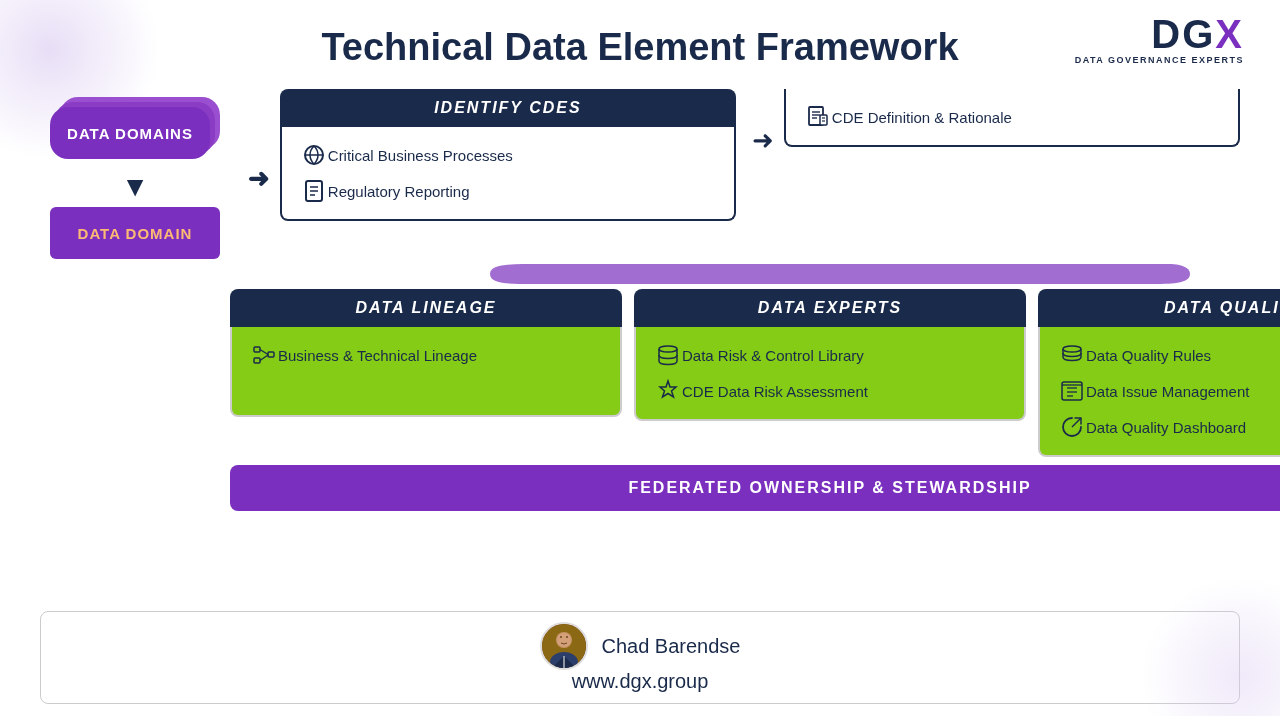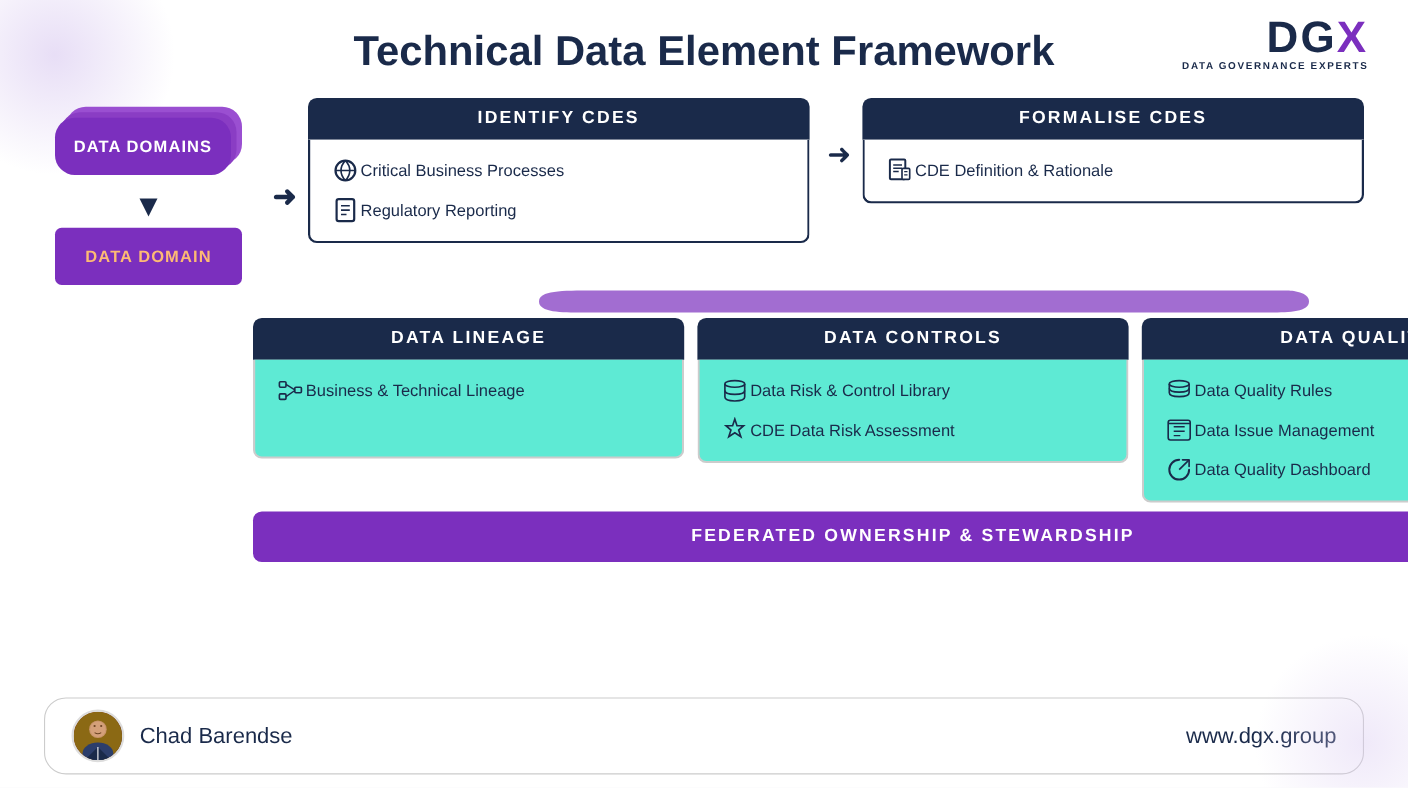--- a/index.html
+++ b/index.html
@@ -191,20 +191,21 @@
 
     .section-header {
       background: #1a2a4a;
       color: #ffffff;
       font-weight: 800;
       font-size: 16px;
       letter-spacing: 2px;
       text-align: center;
       padding: 10px 16px;
       border-radius: 8px 8px 0 0;
+      font-style: italic;
     }
 
     .section-body {
       border: 2px solid #1a2a4a;
       border-top: none;
       border-radius: 0 0 8px 8px;
       padding: 14px 18px;
       background: #ffffff;
       display: flex;
       flex-direction: column;
@@ -286,27 +287,28 @@
       padding: 14px 16px;
       border-radius: 8px;
       margin-top: 8px;
       width: 100%;
     }
 
     
     .footer {
       width: 100%;
       border: 1.5px solid #cccccc;
-      border-radius: 20px;
+      border-radius: 8px;
       display: flex;
       align-items: center;
       justify-content: space-between;
       padding: 10px 24px;
       margin-top: 10px;
       background: #ffffff;
+      flex-direction: column;
     }
 
     .footer-left {
       display: flex;
       align-items: center;
       gap: 14px;
     }
 
     .footer-avatar {
       width: 48px;
@@ -330,21 +332,21 @@
       font-size: 20px;
       color: #1a2a4a;
       font-weight: 400;
     }
 
     .section-body-bottom {
       border: 2px solid #cccccc;
       border-top: none;
       border-radius: 0 0 8px 8px;
       padding: 14px 18px;
-      background: #5eead4;
+      background: #84cc16;
       display: flex;
       flex-direction: column;
       gap: 8px;
       min-height: 90px;
     }
   </style>
 </head>
 <body>
 
 <div class="page">
@@ -406,21 +408,20 @@
               </svg>
             </div>
             <span>Regulatory Reporting</span>
           </div>
         </div>
       </div>
 
       <div class="center-arrow">➜</div>
 
       <div class="formalise-box">
-        <div class="section-header">FORMALISE CDES</div>
         <div class="section-body">
           <div class="section-item">
             <div class="section-item-icon">
               <svg width="24" height="24" viewBox="0 0 24 24" fill="none">
                 <rect x="3" y="2" width="14" height="18" rx="1" stroke="#1a2a4a" stroke-width="1.8" fill="none"></rect>
                 <line x1="6" y1="7" x2="14" y2="7" stroke="#1a2a4a" stroke-width="1.4"></line>
                 <line x1="6" y1="10" x2="14" y2="10" stroke="#1a2a4a" stroke-width="1.4"></line>
                 <line x1="6" y1="13" x2="11" y2="13" stroke="#1a2a4a" stroke-width="1.4"></line>
                 <rect x="14" y="10" width="7" height="10" rx="1" stroke="#1a2a4a" stroke-width="1.5" fill="white"></rect>
                 <line x1="16" y1="13" x2="19" y2="13" stroke="#1a2a4a" stroke-width="1.2"></line>
@@ -454,21 +455,21 @@
                   <line x1="8" y1="6.5" x2="16" y2="11.5" stroke="#1a2a4a" stroke-width="1.3"></line>
                   <line x1="8" y1="17.5" x2="16" y2="12" stroke="#1a2a4a" stroke-width="1.3"></line>
                 </svg>
               </div>
               <span>Business &amp; Technical Lineage</span>
             </div>
           </div>
         </div>
 
         <div class="bottom-box">
-          <div class="section-header">DATA CONTROLS</div>
+          <div class="section-header">DATA EXPERTS</div>
           <div class="section-body-bottom">
             <div class="section-item">
               <div class="section-item-icon">
                 <svg width="24" height="24" viewBox="0 0 24 24" fill="none">
                   <ellipse cx="12" cy="6" rx="9" ry="3" stroke="#1a2a4a" stroke-width="1.5" fill="none"></ellipse>
                   <path d="M3 6 L3 12 C3 14, 6 15.5, 12 15.5 C18 15.5, 21 14, 21 12 L21 6" stroke="#1a2a4a" stroke-width="1.5" fill="none"></path>
                   <path d="M3 12 L3 18 C3 20, 6 21.5, 12 21.5 C18 21.5, 21 20, 21 18 L21 12" stroke="#1a2a4a" stroke-width="1.5" fill="none"></path>
                 </svg>
               </div>
               <span>Data Risk &amp; Control Library</span>

